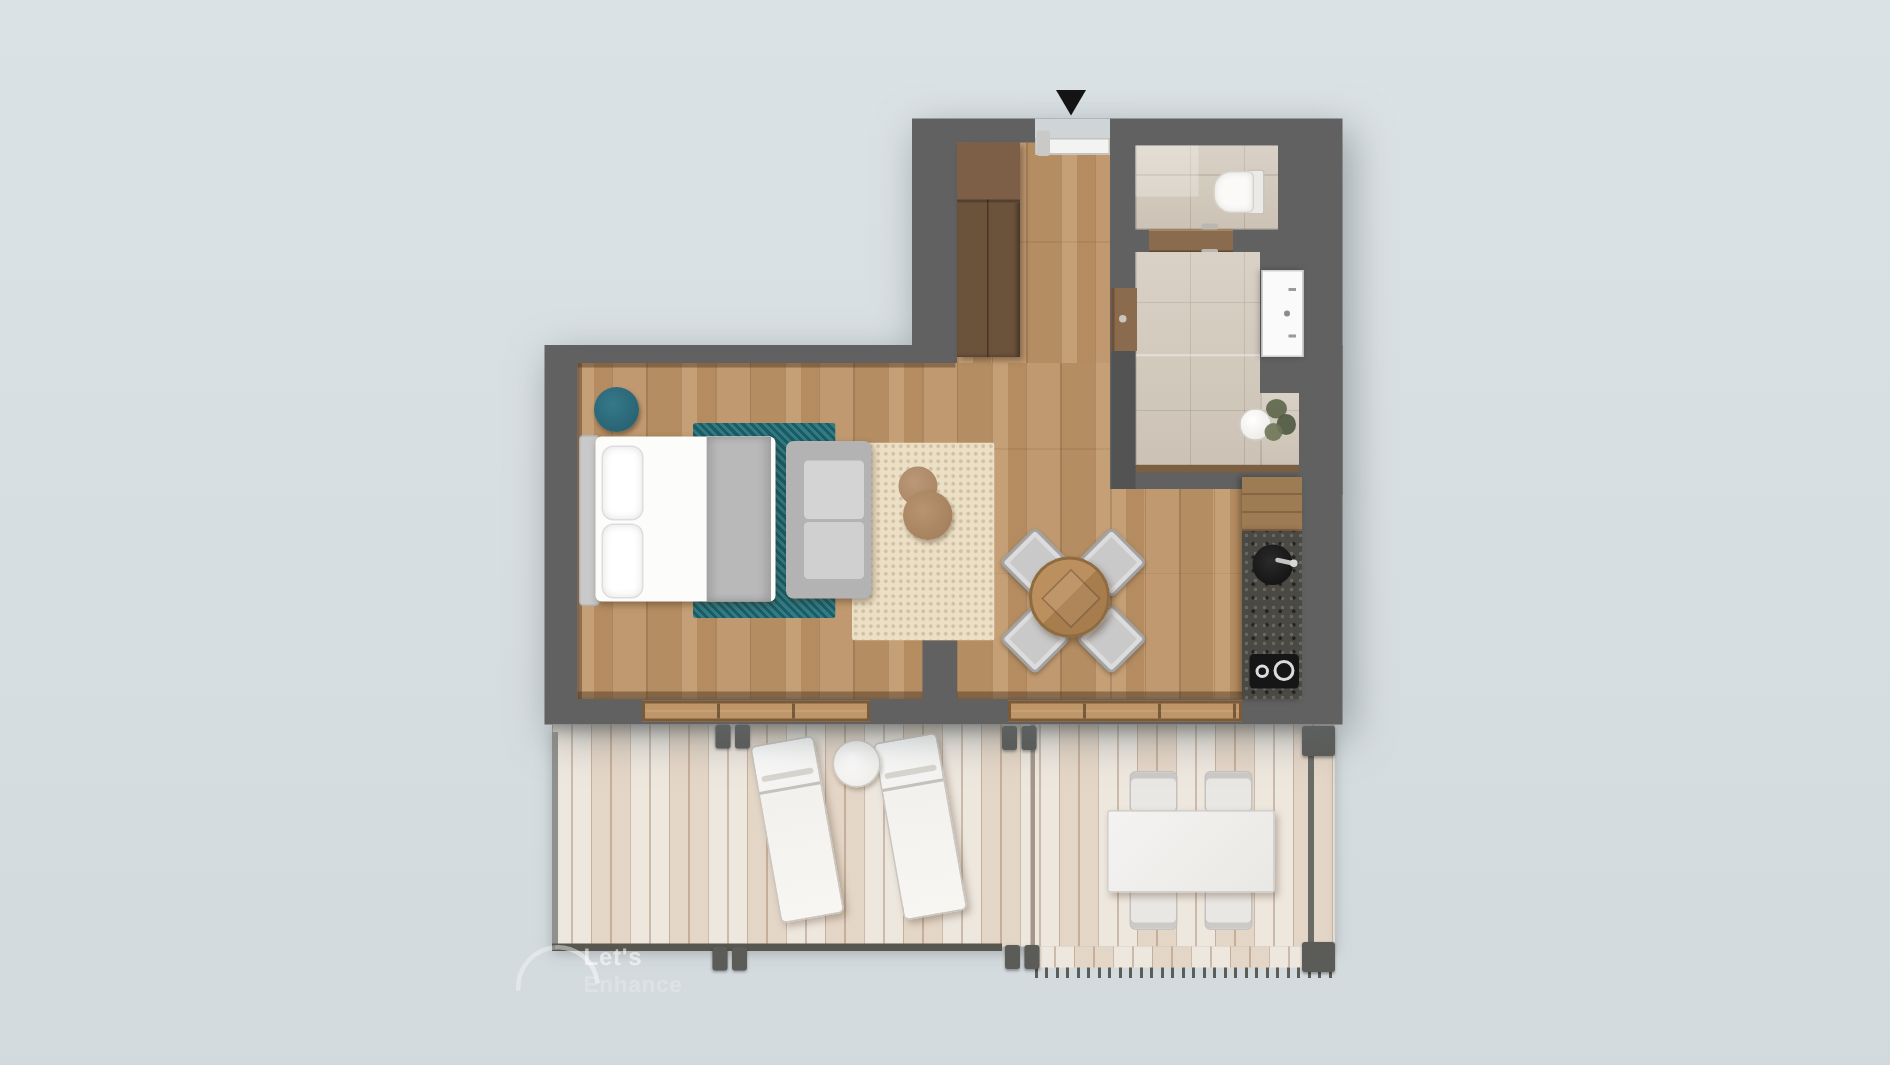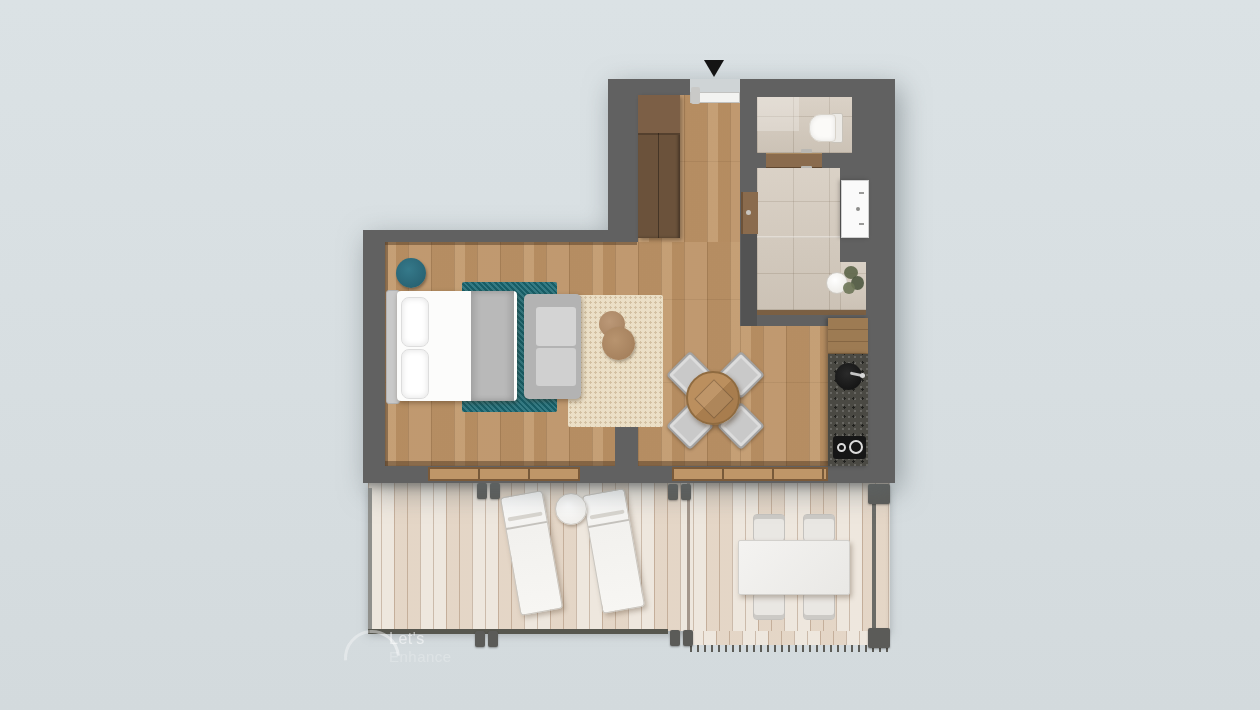--- a/index.html
+++ b/index.html
@@ -59,21 +59,21 @@
   .ochair{width:30px;height:26px;background:#e9e7e3;border:1px solid #c4c2be;border-radius:4px;box-shadow:1px 2px 3px rgba(90,70,50,0.3);}
   .dchair{width:30px;height:30px;background:#c9c9c9;border:2px solid #a3a3a3;border-radius:4px;transform:rotate(45deg);box-shadow:inset 0 0 0 3px rgba(255,255,255,0.35), 1px 1px 3px rgba(60,45,30,0.4);}
   .pillow{width:26px;height:48px;background:#ffffff;border:1px solid #dddddd;border-radius:8px;box-shadow:inset 0 0 6px rgba(0,0,0,0.12);}
   .circle{border-radius:50%;}
   .skirt{background:rgba(74,52,30,0.45);}
   .threshold{
     background-color:#bf9668;border:2px solid #7b5a39;box-sizing:border-box;
     background-image:repeating-linear-gradient(90deg, rgba(0,0,0,0) 0 48px, rgba(60,40,20,0.55) 48px 50px),
                      linear-gradient(0deg, rgba(0,0,0,0) 45%, rgba(255,255,255,0.28) 50%, rgba(0,0,0,0) 55%);
   }
-  .watermark{color:#ffffff;font-weight:normal;letter-spacing:0.5px;}
+  .watermark{color:#ffffff;font-weight:bold;letter-spacing:0.5px;}
 </style>
 </head>
 <body>
 
 <div id="stage">
 
   <div class="abs deck" style="left:368px;top:483px;width:522px;height:148px;box-shadow:inset 0 8px 10px -5px rgba(0,0,0,0.38), 0 4px 8px rgba(120,125,128,0.5);"></div>
   <div class="abs deck" style="left:690px;top:631px;width:200px;height:14px;"></div>
   <div class="abs" style="left:368px;top:488px;width:4px;height:143px;background:#90908c;"></div>
   <div class="abs" style="left:872px;top:500px;width:4px;height:130px;background:#6b6b66;"></div>

